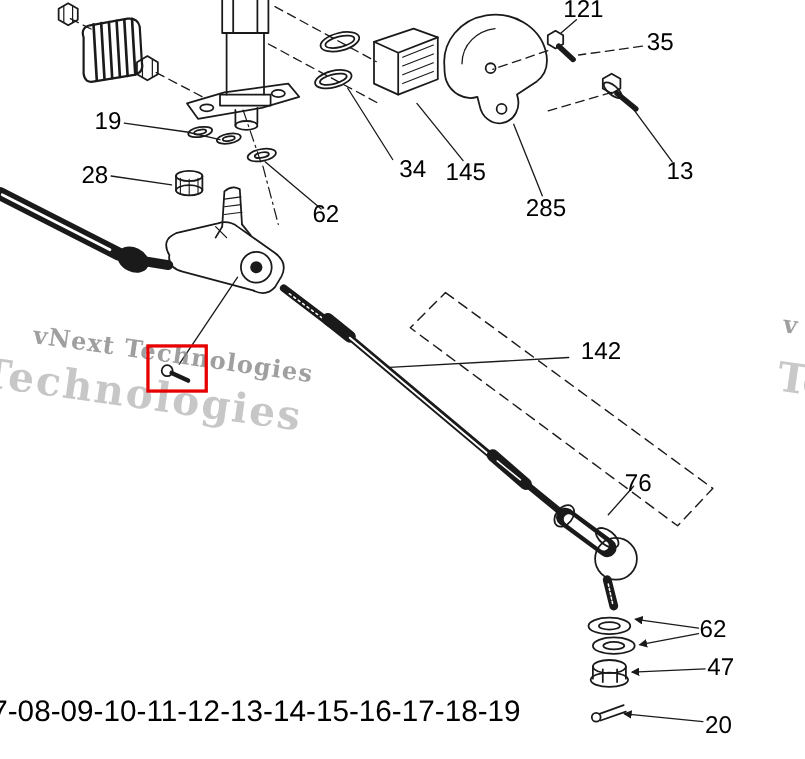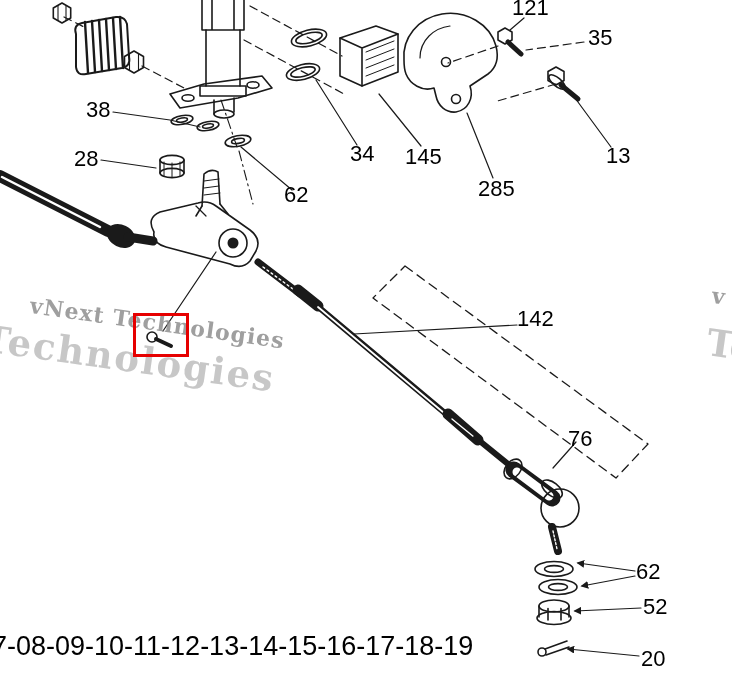--- a/index.html
+++ b/index.html
@@ -227,27 +227,27 @@
   <div class="wm wm1">vNext Technologies</div>
   <div class="wm wm2">Technologies</div>
   <div class="wm wm3">v</div>
   <div class="wm wm4">Tec</div>
 
   <div class="hl"></div>
 
   <div class="lbl" style="left:512px;top:-3px">121</div>
   <div class="lbl" style="left:588px;top:27px">35</div>
   <div class="lbl" style="left:606px;top:145px">13</div>
-  <div class="lbl" style="left:86px;top:99px">38</div>
+  <div class="lbl" style="left:86px;top:99px">19</div>
   <div class="lbl" style="left:74px;top:148px">28</div>
   <div class="lbl" style="left:284px;top:184px">62</div>
-  <div class="lbl" style="left:350px;top:143px">34</div>
+  <div class="lbl" style="left:363px;top:143px">34</div>
   <div class="lbl" style="left:405px;top:146px">145</div>
   <div class="lbl" style="left:478px;top:178px">285</div>
-  <div class="lbl" style="left:517px;top:308px">142</div>
+  <div class="lbl" style="left:528px;top:308px">142</div>
   <div class="lbl" style="left:568px;top:428px">76</div>
   <div class="lbl" style="left:636px;top:561px">62</div>
-  <div class="lbl" style="left:643px;top:596px">52</div>
+  <div class="lbl" style="left:643px;top:596px">47</div>
   <div class="lbl" style="left:641px;top:648px">20</div>
 
   <div class="bottom">7-08-09-10-11-12-13-14-15-16-17-18-19</div>
 
 </div>
 
 </body></html>

